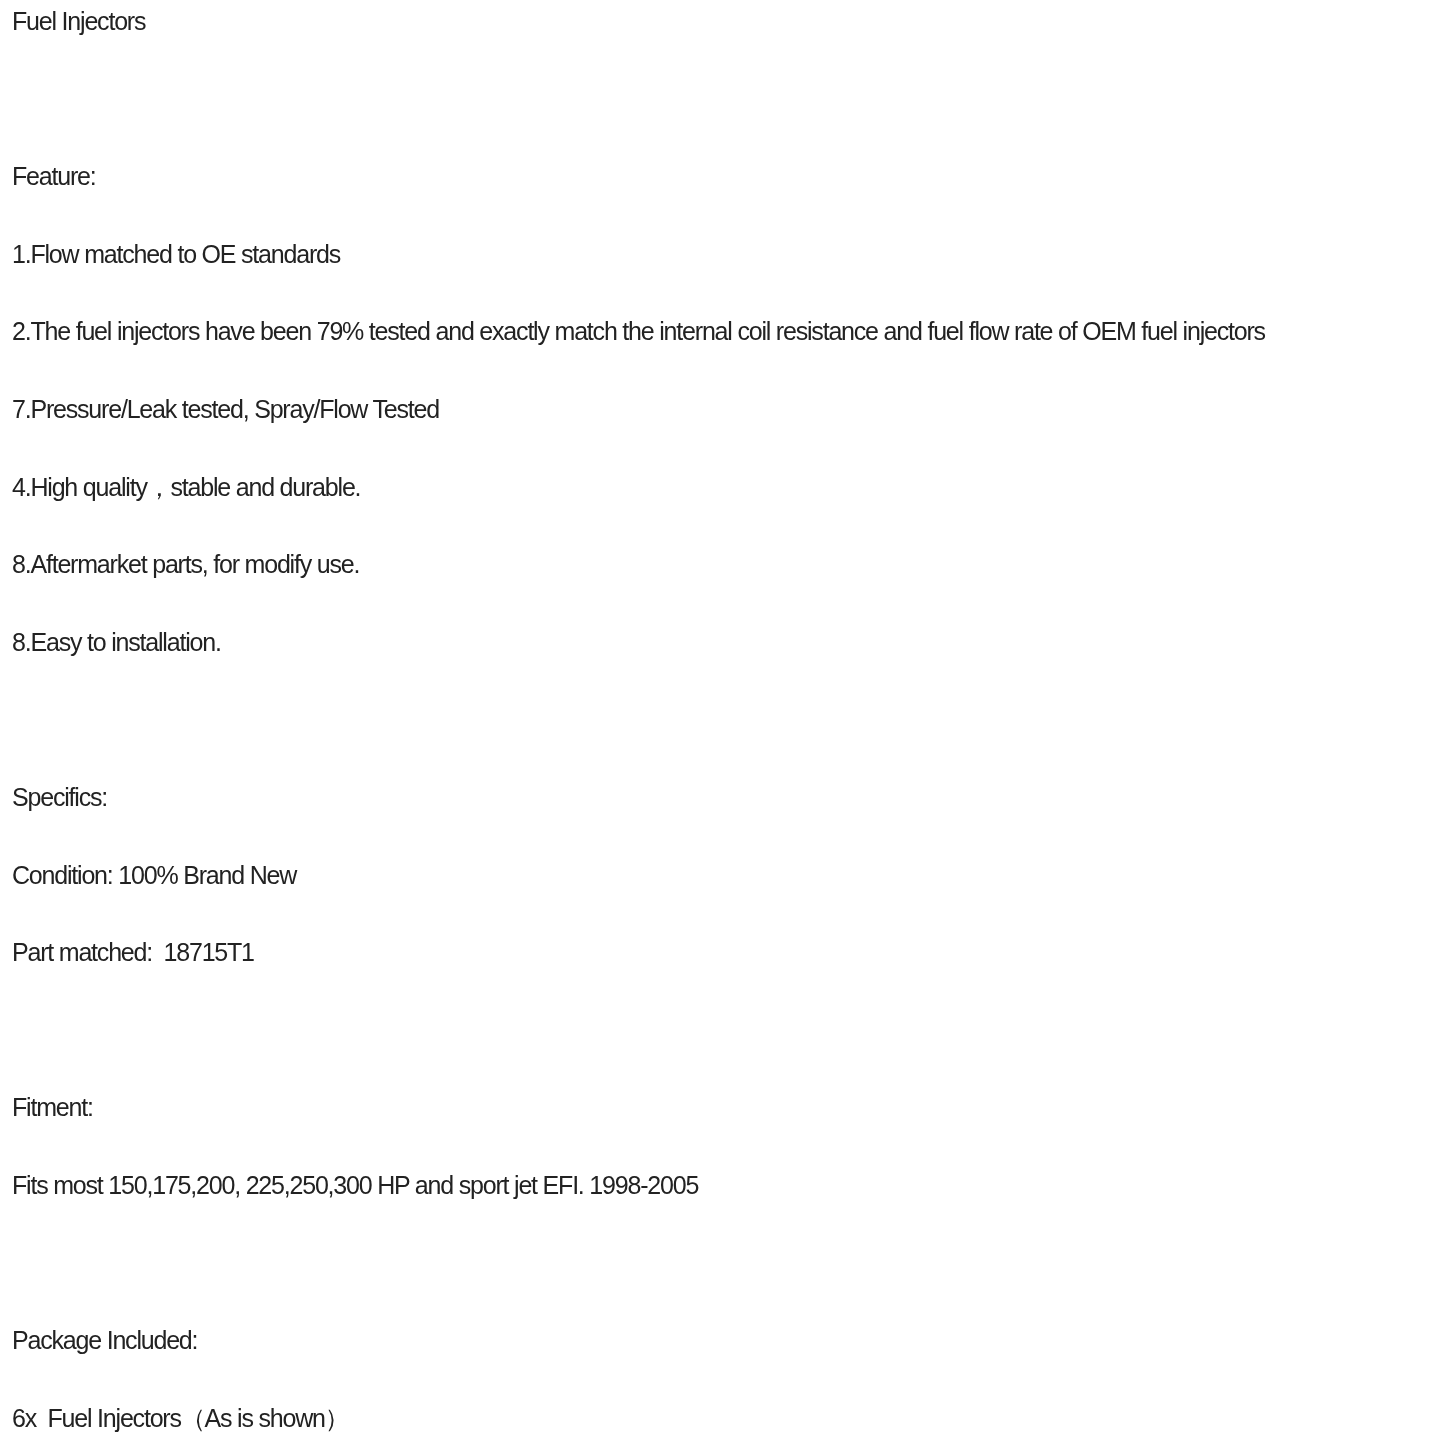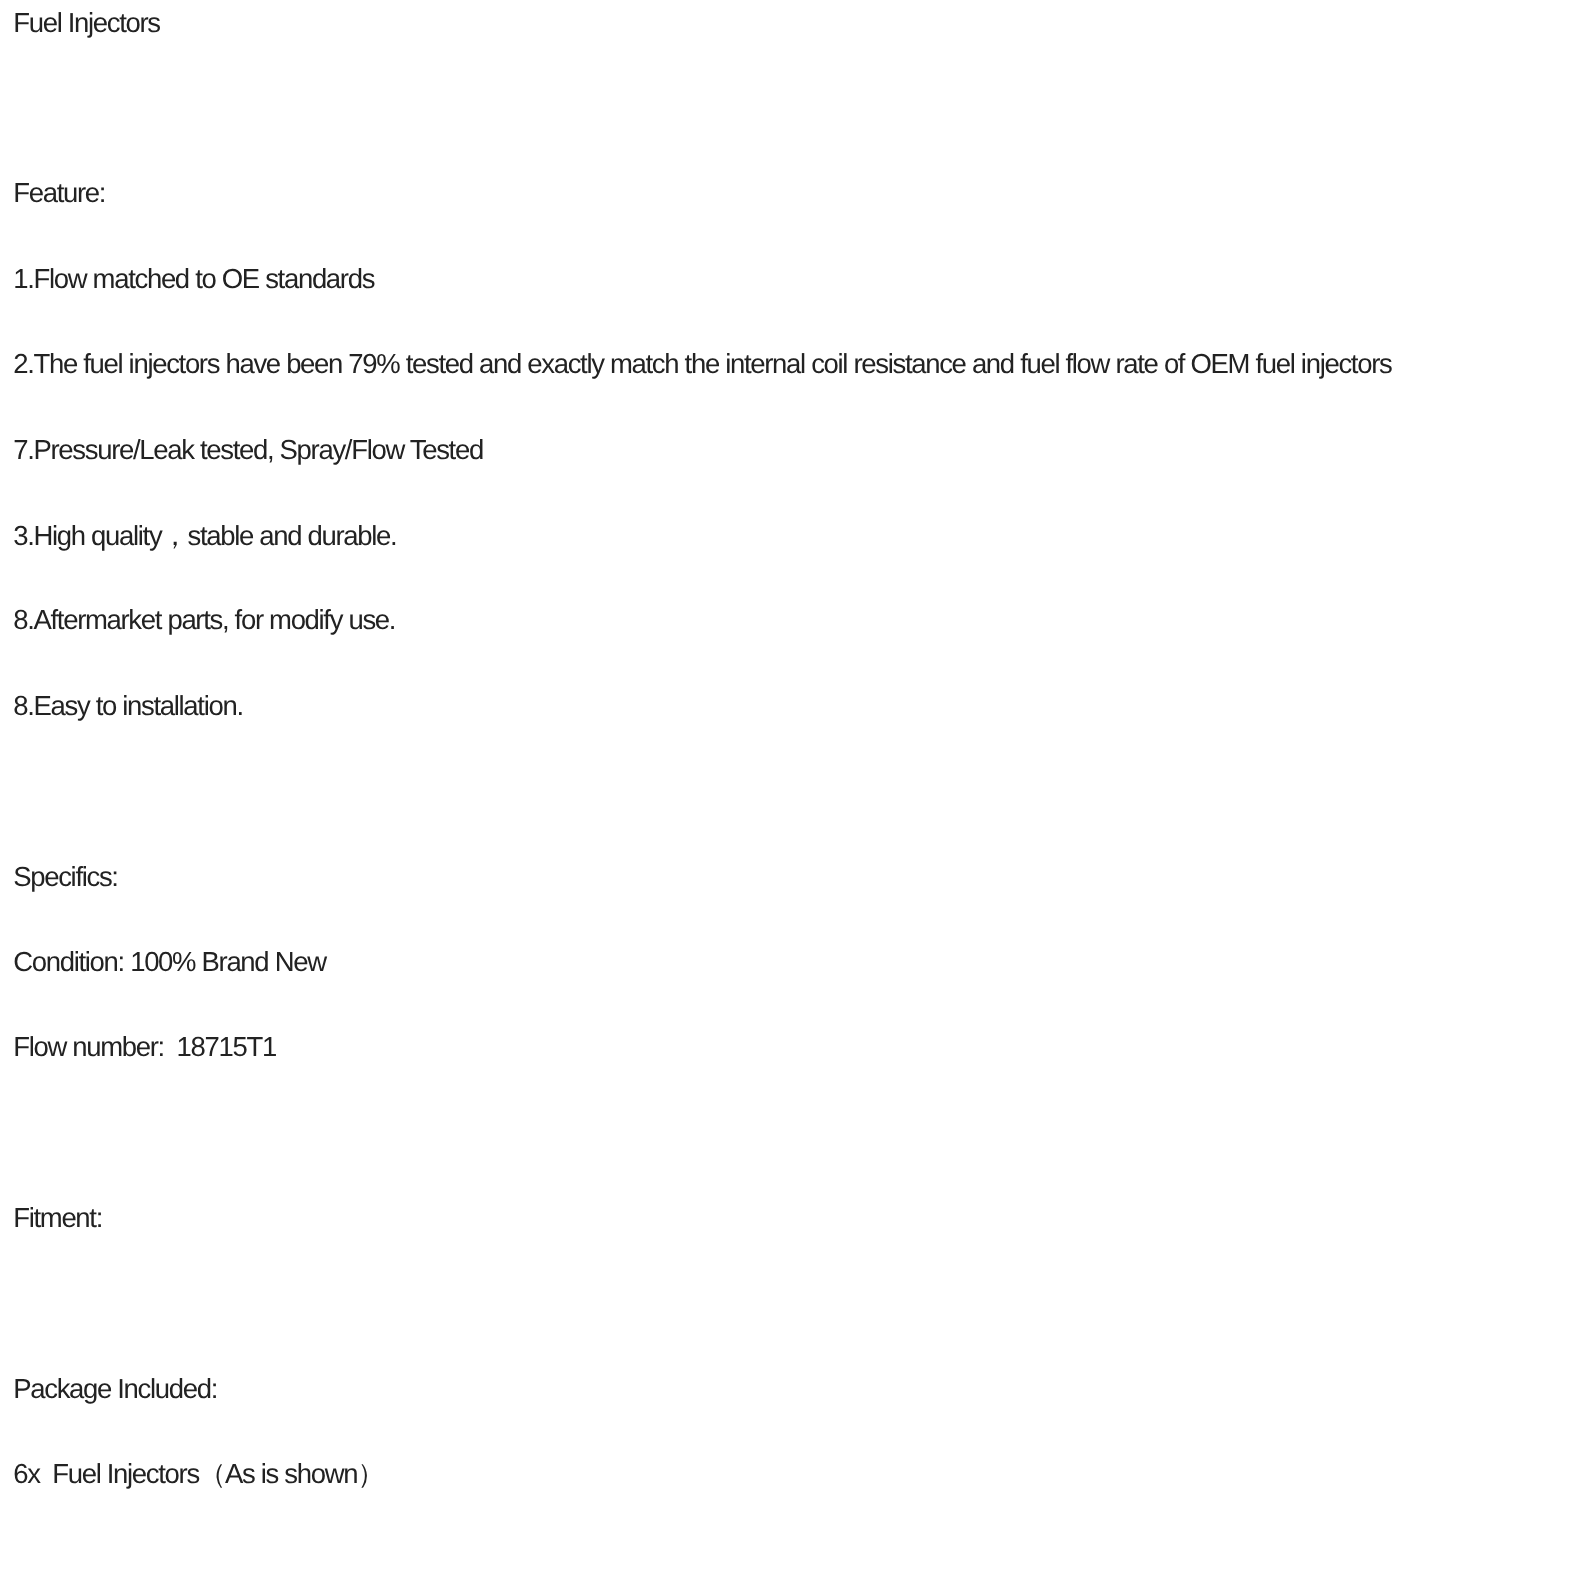--- a/index.html
+++ b/index.html
@@ -35,29 +35,30 @@
 
 <div class="doc">
 
   <div class="ln">Fuel Injectors</div>
   <div class="ln"></div>
 
   <div class="ln">Feature:</div>
   <div class="ln">1.Flow matched to OE standards</div>
   <div class="ln">2.The fuel injectors have been 79% tested and exactly match the internal coil resistance and fuel flow rate of OEM fuel injectors</div>
   <div class="ln">7.Pressure/Leak tested, Spray/Flow Tested</div>
-  <div class="ln">3.High quality，stable and durable.</div>
+  <div class="ln">4.High quality，stable and durable.</div>
   <div class="ln">8.Aftermarket parts, for modify use.</div>
   <div class="ln">8.Easy to installation.</div>
   <div class="ln"></div>
 
   <div class="ln">Specifics:</div>
   <div class="ln">Condition: 100% Brand New</div>
-  <div class="ln">Flow number:  18715T1</div>
+  <div class="ln">Part matched:  18715T1</div>
   <div class="ln"></div>
 
   <div class="ln">Fitment:</div>
+  <div class="ln">Fits most 150,175,200, 225,250,300 HP and sport jet EFI. 1998-2005</div>
   <div class="ln"></div>
 
   <div class="ln">Package Included:</div>
   <div class="ln">6x  Fuel Injectors（As is shown）</div>
 
 </div>
 
 </body></html>

